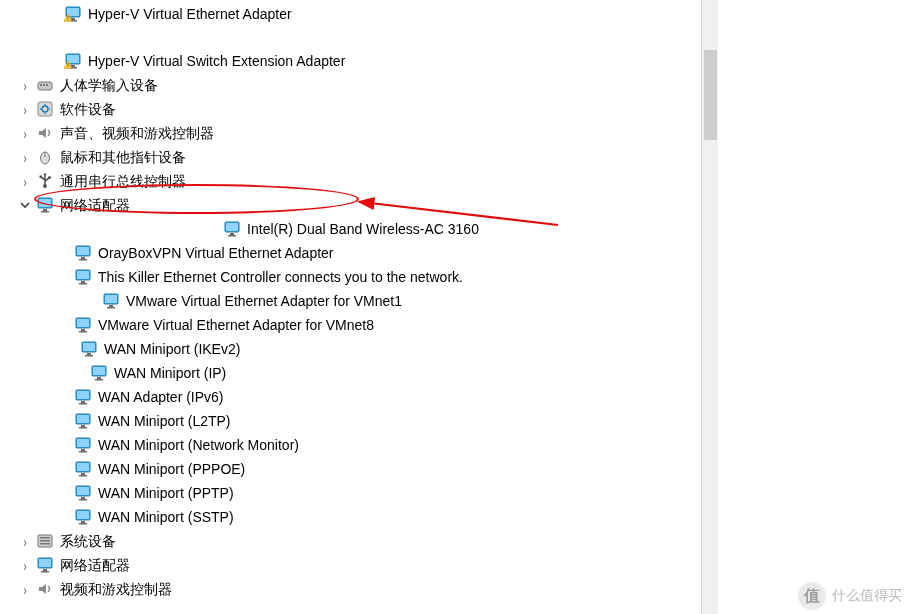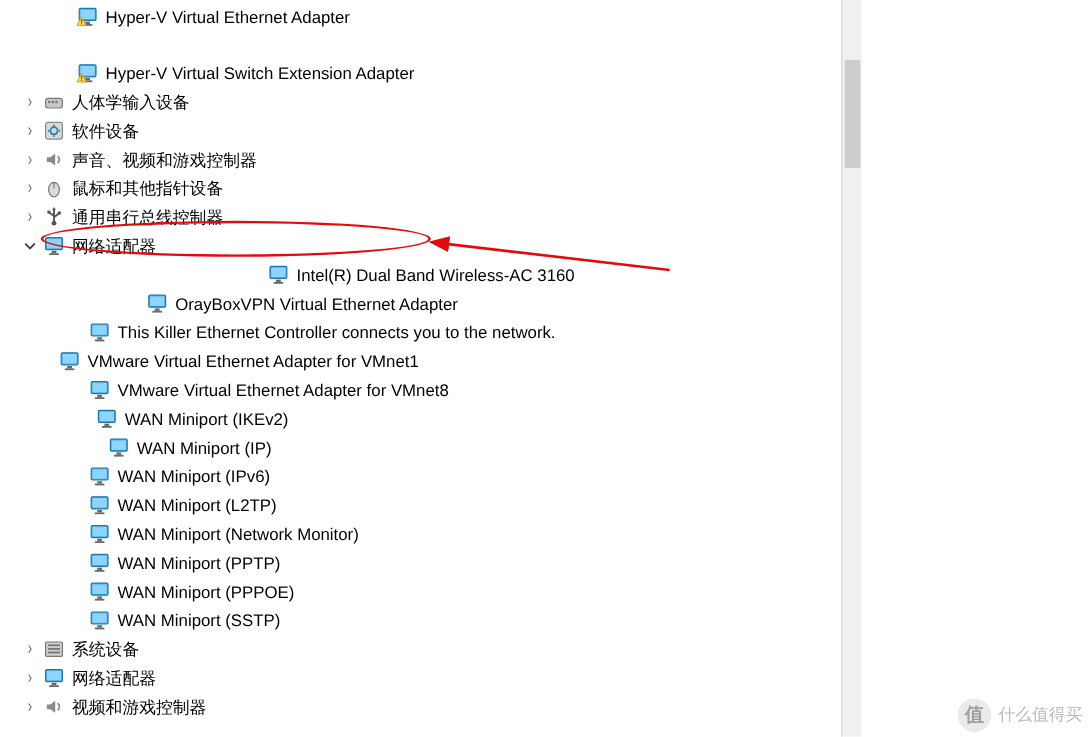--- a/index.html
+++ b/index.html
@@ -202,39 +202,39 @@
     </div>
     <div class="row" style="padding-left: 56px; justify-content: center;">
       <span class="chev"></span>
       <span class="icon">
         <svg viewBox="0 0 18 18">
           <use href="#svg-monitor"></use>
         </svg>
       </span>
       <span class="label">Intel(R) Dual Band Wireless-AC 3160</span>
     </div>
-    <div class="row" style="padding-left: 56px; margin-left: 48px;">
+    <div class="row" style="padding-left: 56px;">
       <span class="chev"></span>
       <span class="icon">
         <svg viewBox="0 0 18 18">
           <use href="#svg-monitor"></use>
         </svg>
       </span>
       <span class="label">OrayBoxVPN Virtual Ethernet Adapter</span>
     </div>
     <div class="row" style="padding-left: 56px;">
       <span class="chev"></span>
       <span class="icon">
         <svg viewBox="0 0 18 18">
           <use href="#svg-monitor"></use>
         </svg>
       </span>
       <span class="label">This Killer Ethernet Controller connects you to the network.</span>
     </div>
-    <div class="row" style="padding-left: 31px;">
+    <div class="row" style="padding-left: 84px;">
       <span class="chev"></span>
       <span class="icon">
         <svg viewBox="0 0 18 18">
           <use href="#svg-monitor"></use>
         </svg>
       </span>
       <span class="label">VMware Virtual Ethernet Adapter for VMnet1</span>
     </div>
     <div class="row" style="padding-left: 56px;">
       <span class="chev"></span>
@@ -263,21 +263,21 @@
       </span>
       <span class="label">WAN Miniport (IP)</span>
     </div>
     <div class="row" style="padding-left: 56px;">
       <span class="chev"></span>
       <span class="icon">
         <svg viewBox="0 0 18 18">
           <use href="#svg-monitor"></use>
         </svg>
       </span>
-      <span class="label">WAN Miniport (IPv6)</span>
+      <span class="label">WAN Adapter (IPv6)</span>
     </div>
     <div class="row" style="padding-left: 56px;">
       <span class="chev"></span>
       <span class="icon">
         <svg viewBox="0 0 18 18">
           <use href="#svg-monitor"></use>
         </svg>
       </span>
       <span class="label">WAN Miniport (L2TP)</span>
     </div>
@@ -290,30 +290,30 @@
       </span>
       <span class="label">WAN Miniport (Network Monitor)</span>
     </div>
     <div class="row" style="padding-left: 56px;">
       <span class="chev"></span>
       <span class="icon">
         <svg viewBox="0 0 18 18">
           <use href="#svg-monitor"></use>
         </svg>
       </span>
+      <span class="label">WAN Miniport (PPPOE)</span>
+    </div>
+    <div class="row" style="padding-left: 56px;">
+      <span class="chev"></span>
+      <span class="icon">
+        <svg viewBox="0 0 18 18">
+          <use href="#svg-monitor"></use>
+        </svg>
+      </span>
       <span class="label">WAN Miniport (PPTP)</span>
-    </div>
-    <div class="row" style="padding-left: 56px;">
-      <span class="chev"></span>
-      <span class="icon">
-        <svg viewBox="0 0 18 18">
-          <use href="#svg-monitor"></use>
-        </svg>
-      </span>
-      <span class="label">WAN Miniport (PPPOE)</span>
     </div>
     <div class="row" style="padding-left: 56px;">
       <span class="chev"></span>
       <span class="icon">
         <svg viewBox="0 0 18 18">
           <use href="#svg-monitor"></use>
         </svg>
       </span>
       <span class="label">WAN Miniport (SSTP)</span>
     </div>

